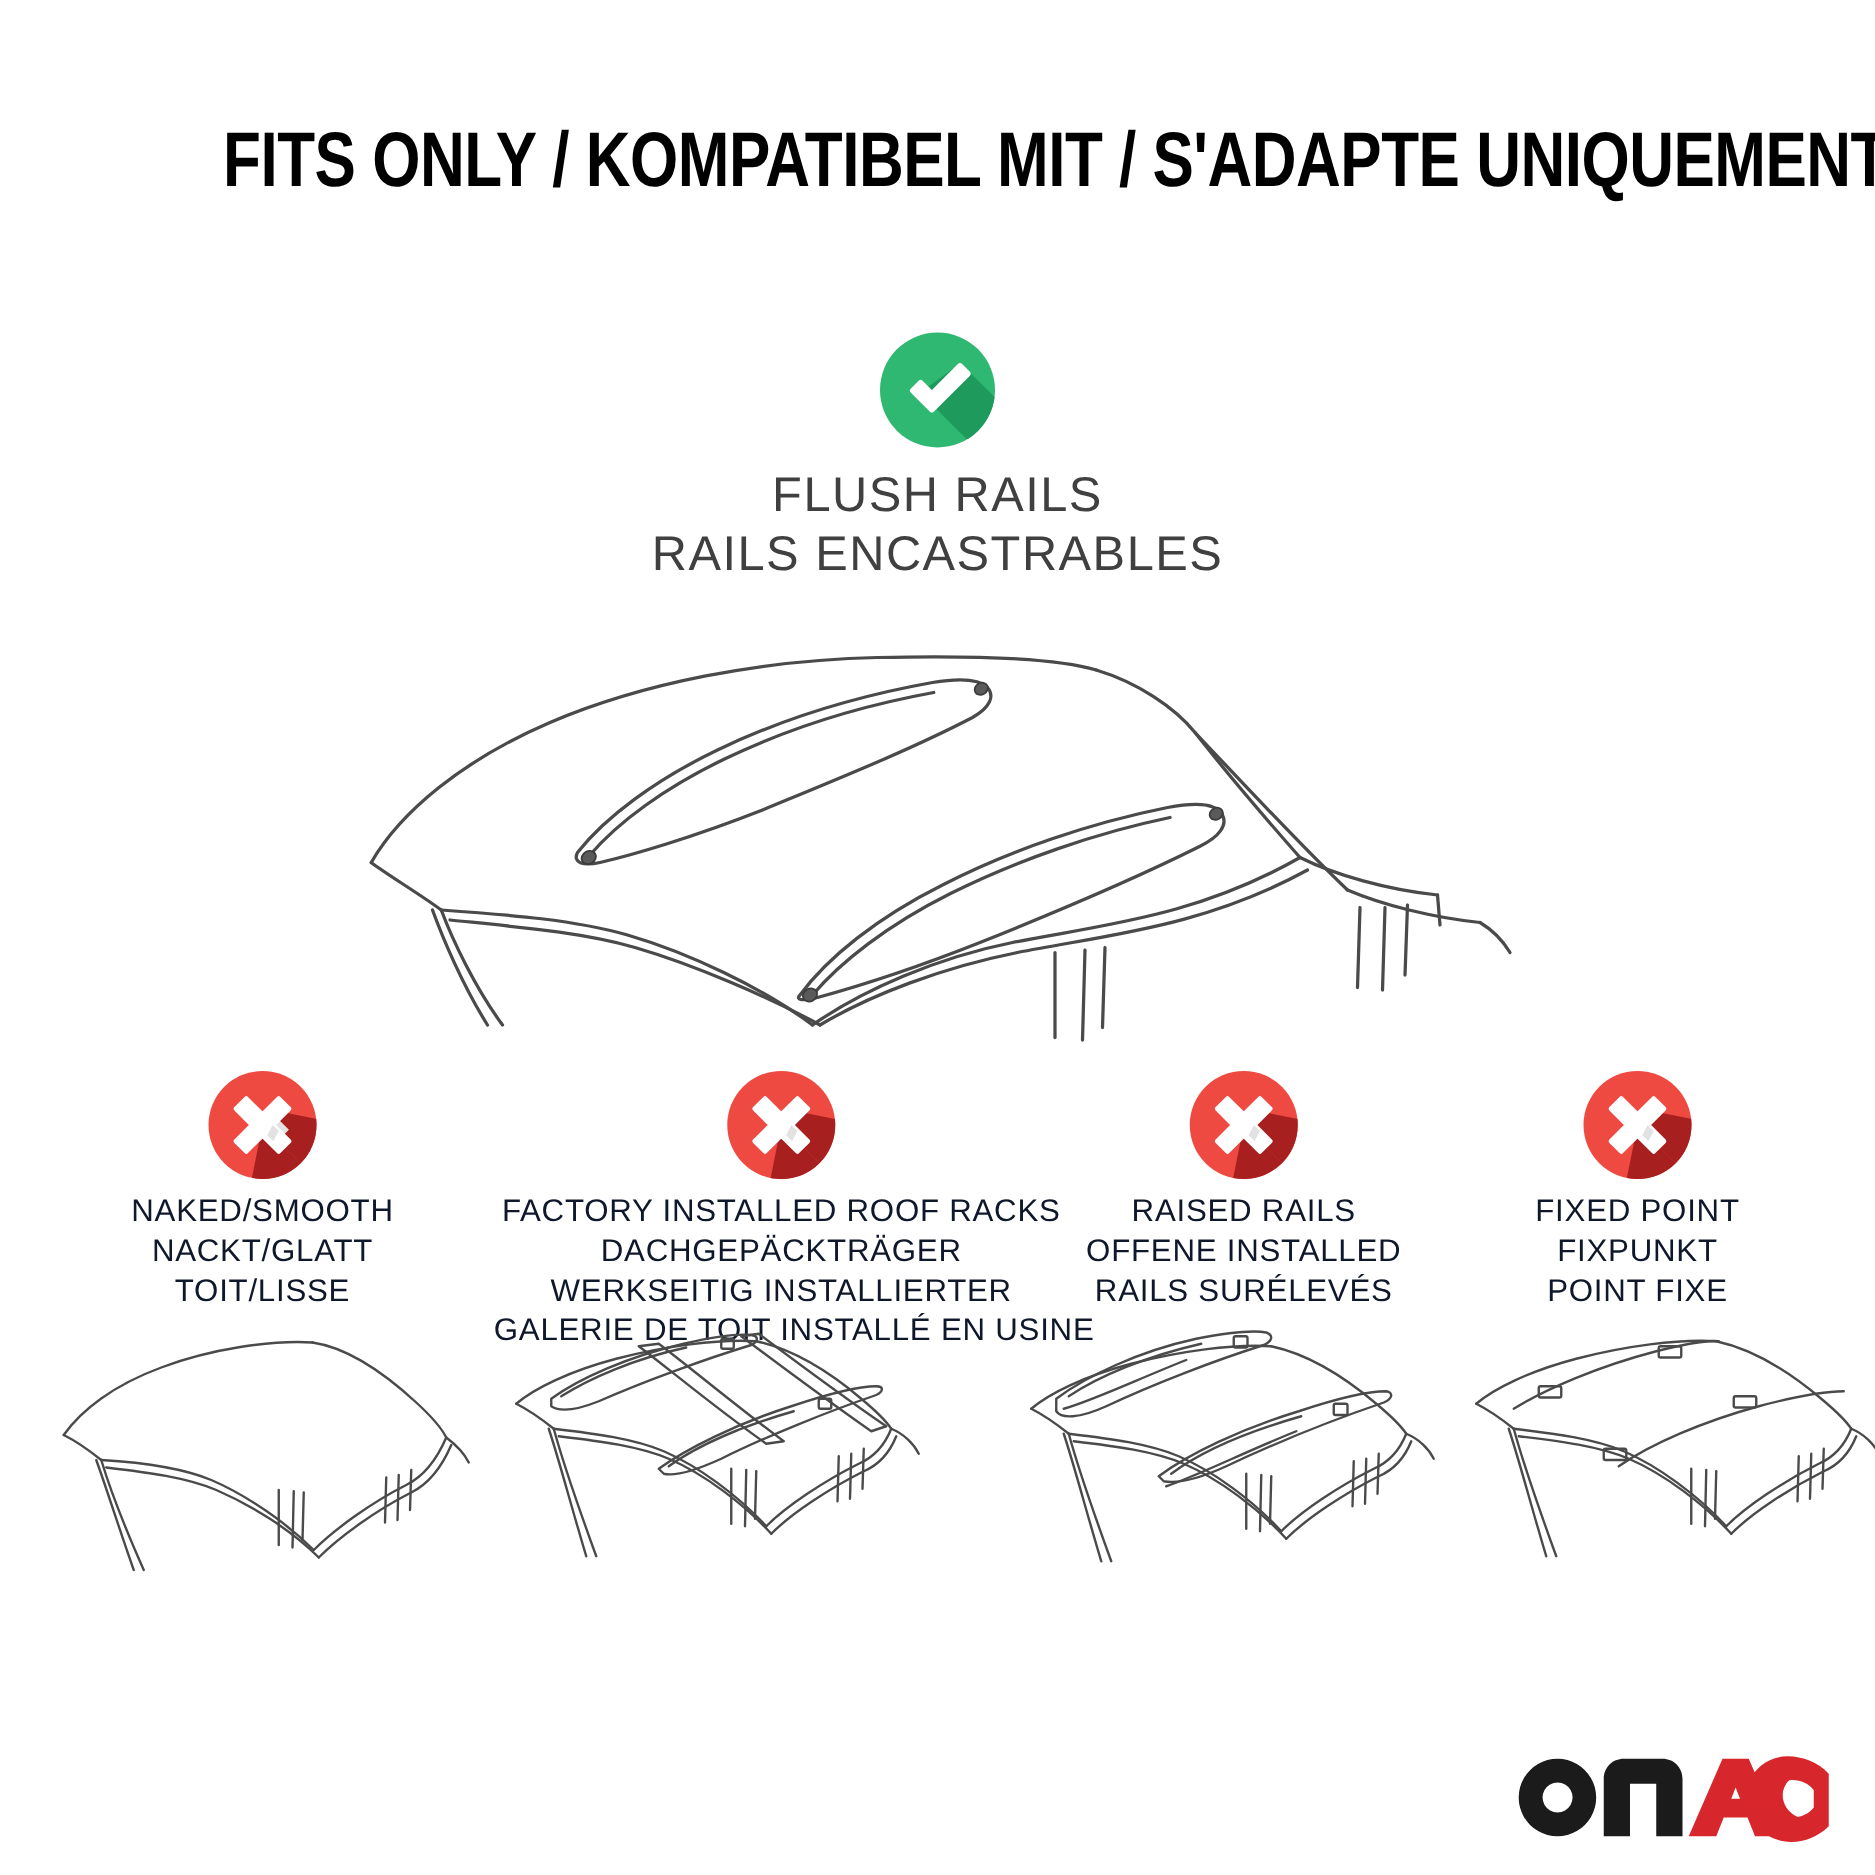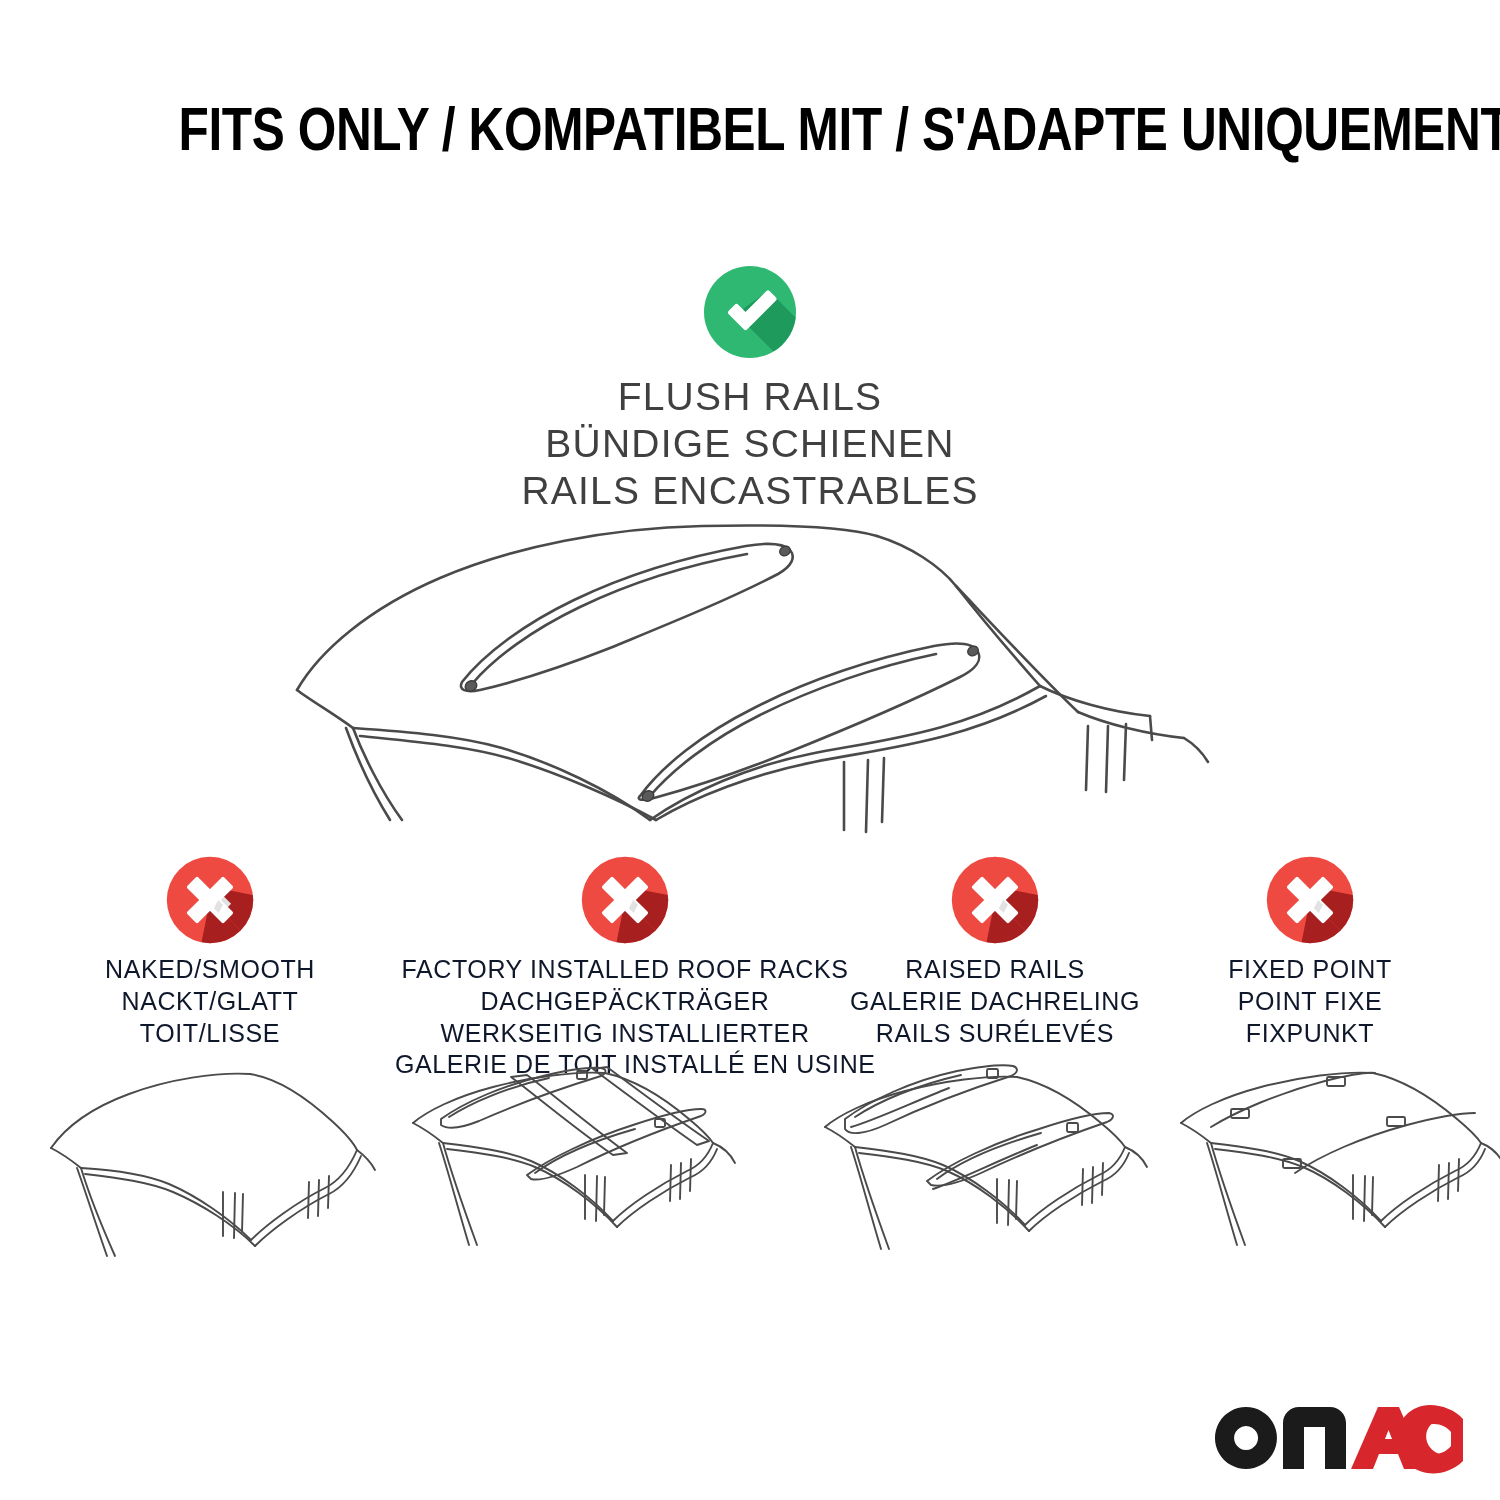--- a/index.html
+++ b/index.html
@@ -132,21 +132,20 @@
       </defs>
       <circle cx="50" cy="50" r="46" fill="#2eb872"></circle>
       <g clip-path="url(#clipGreen)">
         <path d="M36 52 L48 64 L100 116 L100 60 L68.5 28.5 Z" fill="#1e9a5c"></path>
       </g>
       <path d="M30.5 50.5 L36.5 44.5 L45.5 53.5 L68 31 L74 37 L45.5 65.5 Z" fill="#ffffff" stroke="#ffffff" stroke-width="5" stroke-linejoin="round"></path>
     </svg>
   </div>
 
   <div class="hero-line">FLUSH RAILS</div>
-  <div class="hero-line">BÜNDIGE SCHIENEN</div>
   <div class="hero-line">RAILS ENCASTRABLES</div>
 </div>
 
 <div id="hero-art">
   <svg viewBox="0 0 1000 320" width="1000" height="320" aria-hidden="true">
     <g fill="none" stroke="#4a4a4a" stroke-width="2.6" stroke-linecap="round" stroke-linejoin="round">
 
       <path d="M47 190 C70 150 120 108 190 78 C265 46 360 28 452 26
                C540 24 600 28 627 36"></path>
       <path d="M627 36 C660 46 690 66 706 86 C728 114 760 152 790 186"></path>
@@ -320,21 +319,21 @@
       <g clip-path="url(#clipRed3)">
         <path d="M41 41 L59 59 L100 100 L100 46 L60 38 Z" fill="#a81f1f"></path>
         <path d="M50 50 L100 100 L100 120 L36 120 Z" fill="#a81f1f"></path>
       </g>
       <path d="M36.5 28 L50 41.5 L63.5 28 L72 36.5 L58.5 50 L72 63.5 L63.5 72 L50 58.5 L36.5 72 L28 63.5 L41.5 50 L28 36.5 Z" fill="#ffffff" stroke="#ffffff" stroke-width="4" stroke-linejoin="round"></path>
       <path d="M58.5 50 L63.5 55 L59 63.5 L54 58.5 Z" fill="#e2e2e2"></path>
     </svg>
   </div>
   <div class="col-labels">
     <div class="col-line">RAISED RAILS</div>
-    <div class="col-line">GALERIE DACHRELING</div>
+    <div class="col-line">OFFENE INSTALLED</div>
     <div class="col-line">RAILS SURÉLEVÉS</div>
   </div>
 </div>
 
 <div class="col-art" id="art-3">
   <svg viewBox="0 0 355 215" width="355" height="215" aria-hidden="true">
     <g fill="none" stroke="#4a4a4a" stroke-width="1.9" stroke-linecap="round" stroke-linejoin="round">
       <path d="M10 72 C24 60 52 46 90 36 C128 26 172 20 202 22"></path>
       <path d="M202 22 C230 28 260 46 286 68 C298 78 306 86 310 92"></path>
       <path d="M10 72 C18 76 30 84 40 92"></path>
@@ -381,22 +380,22 @@
       <g clip-path="url(#clipRed4)">
         <path d="M41 41 L59 59 L100 100 L100 46 L60 38 Z" fill="#a81f1f"></path>
         <path d="M50 50 L100 100 L100 120 L36 120 Z" fill="#a81f1f"></path>
       </g>
       <path d="M36.5 28 L50 41.5 L63.5 28 L72 36.5 L58.5 50 L72 63.5 L63.5 72 L50 58.5 L36.5 72 L28 63.5 L41.5 50 L28 36.5 Z" fill="#ffffff" stroke="#ffffff" stroke-width="4" stroke-linejoin="round"></path>
       <path d="M58.5 50 L63.5 55 L59 63.5 L54 58.5 Z" fill="#e2e2e2"></path>
     </svg>
   </div>
   <div class="col-labels">
     <div class="col-line">FIXED POINT</div>
+    <div class="col-line">FIXPUNKT</div>
     <div class="col-line">POINT FIXE</div>
-    <div class="col-line">FIXPUNKT</div>
   </div>
 </div>
 
 <div class="col-art" id="art-4">
   <svg viewBox="0 0 330 215" width="330" height="215" aria-hidden="true">
     <g fill="none" stroke="#4a4a4a" stroke-width="1.9" stroke-linecap="round" stroke-linejoin="round">
       <path d="M6 68 C20 56 48 42 86 32 C124 22 168 16 198 18"></path>
       <path d="M198 18 C226 24 256 42 282 64 C294 74 302 82 306 88"></path>
       <path d="M6 68 C14 72 26 80 36 88"></path>
       <path d="M36 88 C42 110 54 146 70 190"></path>

